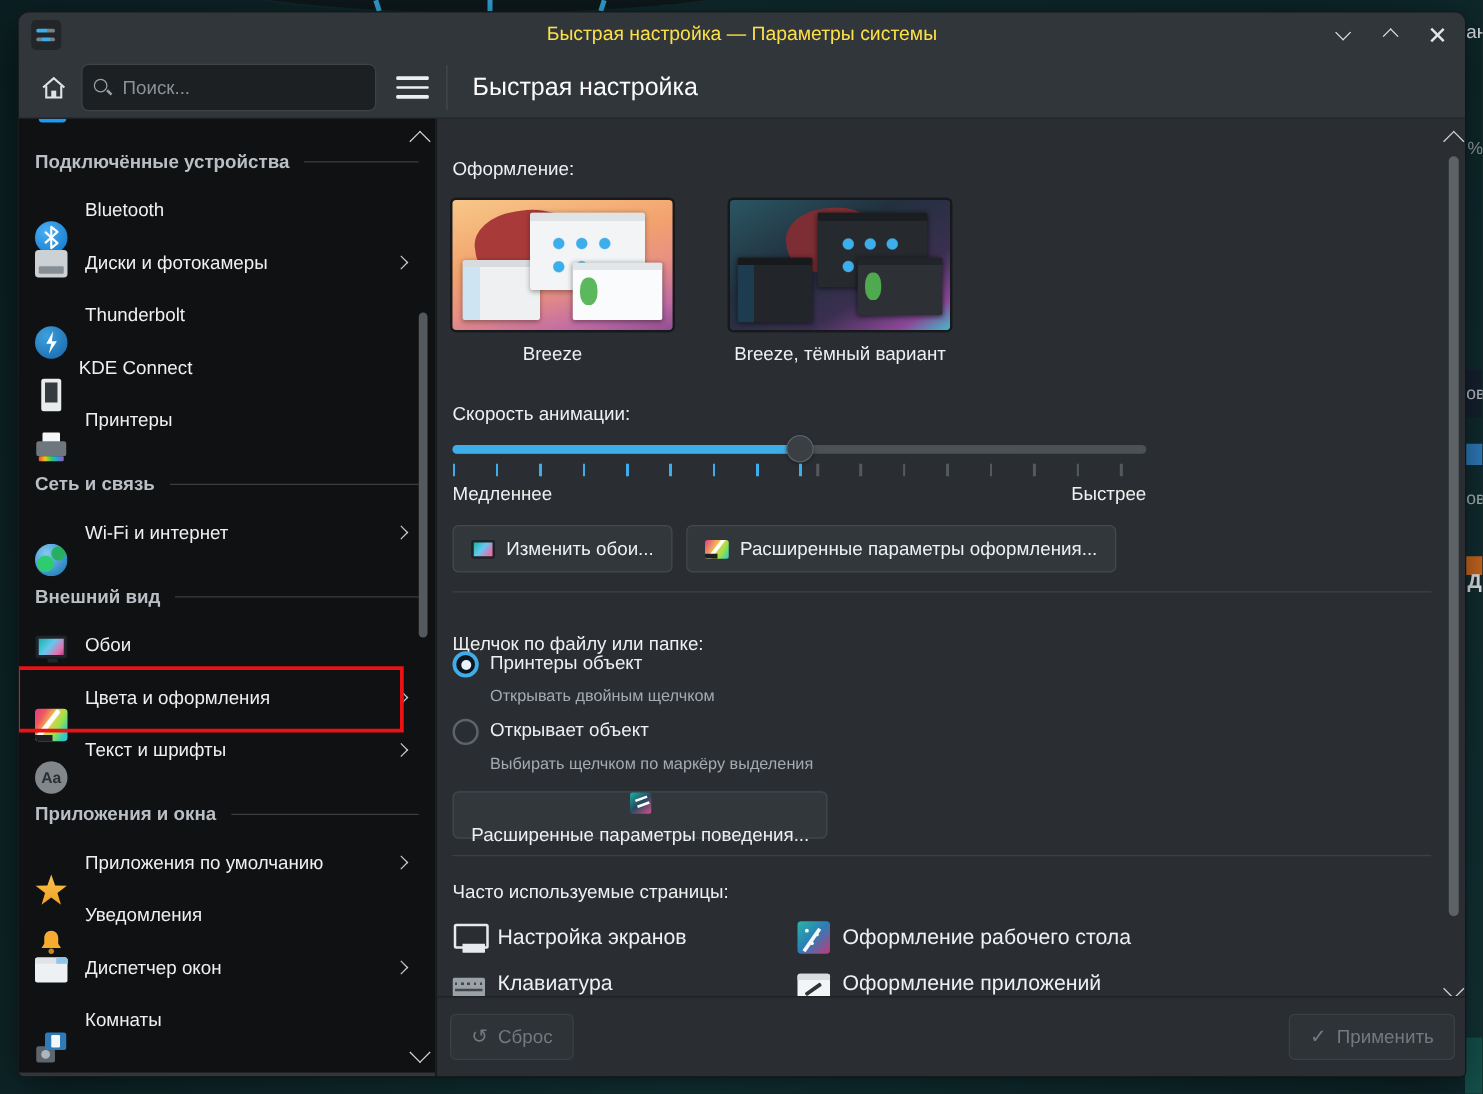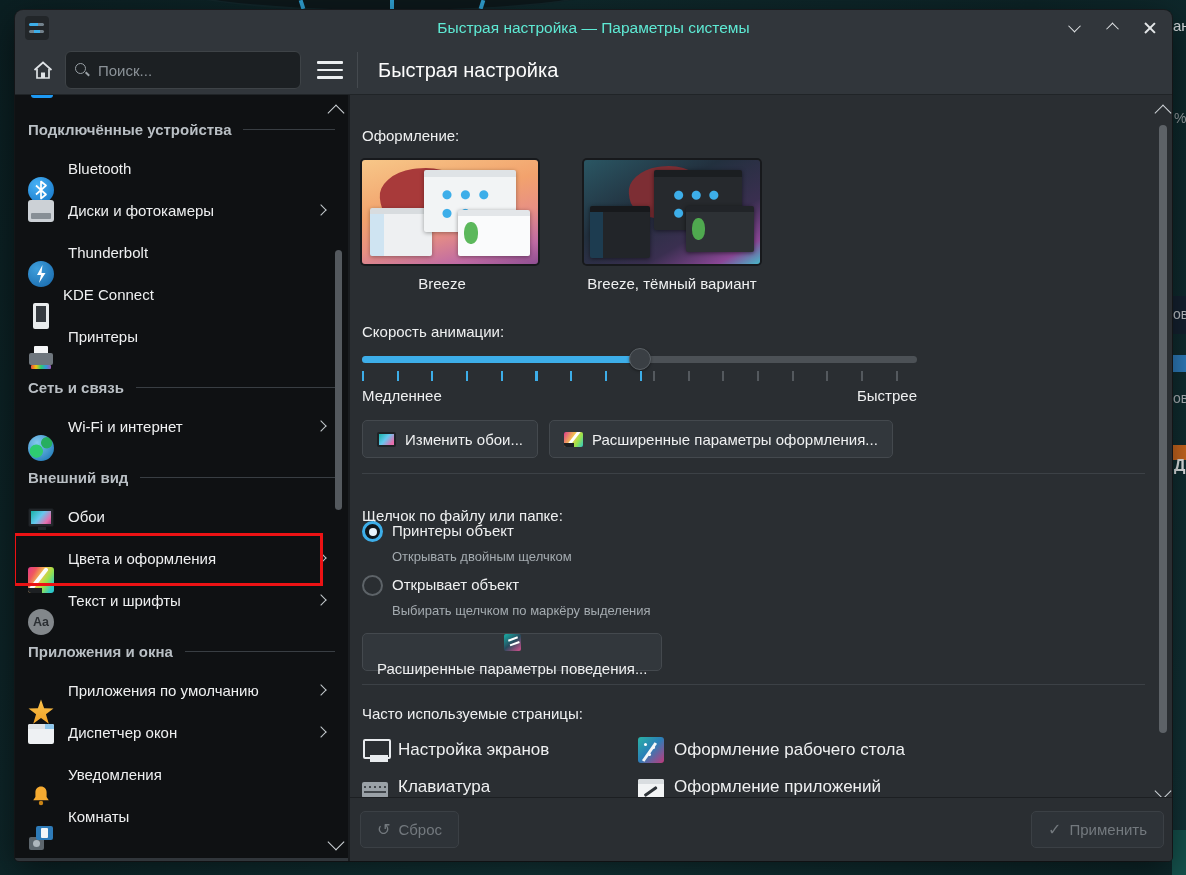--- a/index.html
+++ b/index.html
@@ -17,21 +17,21 @@
   
   .window { position:absolute; left:15px; top:10px; width:1157px; height:851px;
     background:#31363b; border-radius:8px 8px 4px 4px; box-shadow:0 10px 36px rgba(0,0,0,.55), 0 0 0 1px #1a1d20; overflow:hidden; }
 
   .titlebar { position:absolute; left:0; top:0; right:0; height:35px; display:flex; align-items:center; }
   .app-icon { position:absolute; left:10px; top:6px; width:24px; height:24px; background:#222629; border-radius:4px; }
   .app-icon::before { content:""; position:absolute; left:4px; top:7px; width:15px; height:3px; border-radius:2px;
     background:linear-gradient(90deg,#3daee9 0 9px,#73828c 9px); }
   .app-icon::after { content:""; position:absolute; left:4px; top:14px; width:15px; height:3px; border-radius:2px;
     background:linear-gradient(90deg,#73828c 0 5px,#3daee9 5px 11px,#73828c 11px); }
-  .win-title { flex:1; text-align:center; font-size:15.5px; color:#5eead4; }
+  .win-title { flex:1; text-align:center; font-size:15.5px; color:#fde047; }
   .win-controls { position:absolute; right:10px; top:0; height:35px; display:flex; align-items:center; gap:14px; }
   .wc { width:24px; height:24px; display:flex; align-items:center; justify-content:center; }
   .chev { width:9px; height:9px; border-left:1.6px solid #e3e6e8; border-bottom:1.6px solid #e3e6e8; }
   .chev.down { transform:rotate(-45deg) translate(1px,-1px); }
   .chev.up { transform:rotate(135deg) translate(1px,-1px); }
   .xmark { position:relative; width:14px; height:14px; }
   .xmark::before,.xmark::after { content:""; position:absolute; left:6px; top:0; width:1.8px; height:14px; background:#e3e6e8; }
   .xmark::before { transform:rotate(45deg);} .xmark::after { transform:rotate(-45deg);}
 
   
@@ -327,32 +327,32 @@
         <span class="chevr"></span>
       </div>
 
       <div class="sec">Приложения и окна</div>
       <div class="row">
         <span class="ic ic-star"></span>
         <span>Приложения по умолчанию</span>
         <span class="chevr"></span>
       </div>
       <div class="row">
-        <span class="ic ic-winmgr"></span>
-        <span>Диспетчер окон</span>
-        <span class="chevr"></span>
-      </div>
-      <div class="row">
         <span class="ic">
           <svg class="svg-center" viewBox="0 0 26 26">
               <path d="M13 3.5 c-3.4 0 -5.6 2.5 -5.6 5.8 v4.6 l-2.2 3.4 h15.6 l-2.2 -3.4 V9.3 c0 -3.3 -2.2 -5.8 -5.6 -5.8 Z" fill="#f6ab31"></path>
               <circle cx="13" cy="20" r="2.2" fill="#c98415"></circle>
             </svg>
         </span>
         <span>Уведомления</span>
+      </div>
+      <div class="row">
+        <span class="ic ic-winmgr"></span>
+        <span>Диспетчер окон</span>
+        <span class="chevr"></span>
       </div>
       <div class="row">
         <span class="ic ic-rooms">
           <span class="back"></span>
             <span class="front"></span>
         </span>
         <span>Комнаты</span>
       </div>
 
       <div class="redbox"></div>

